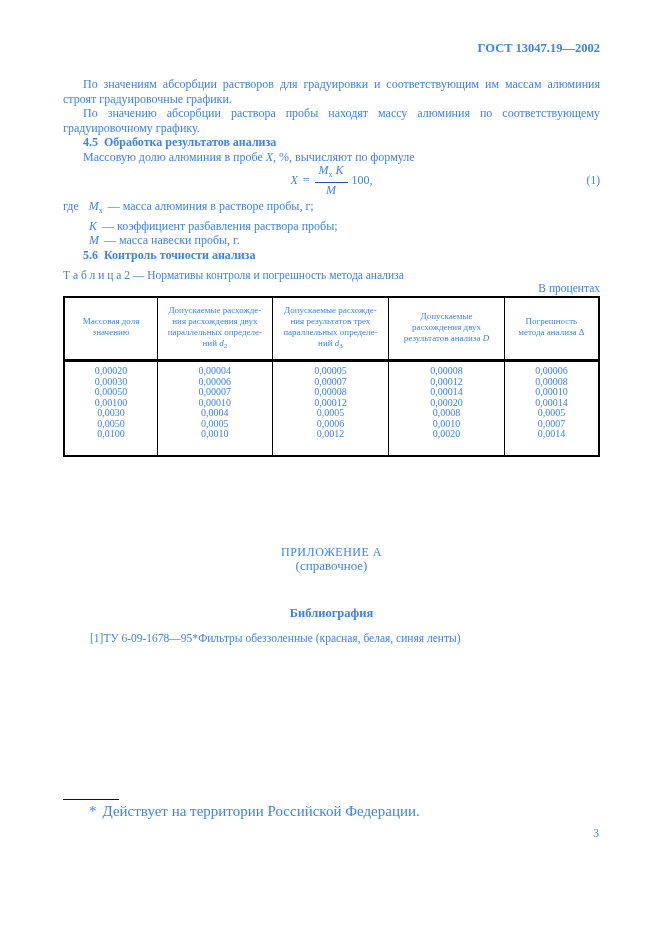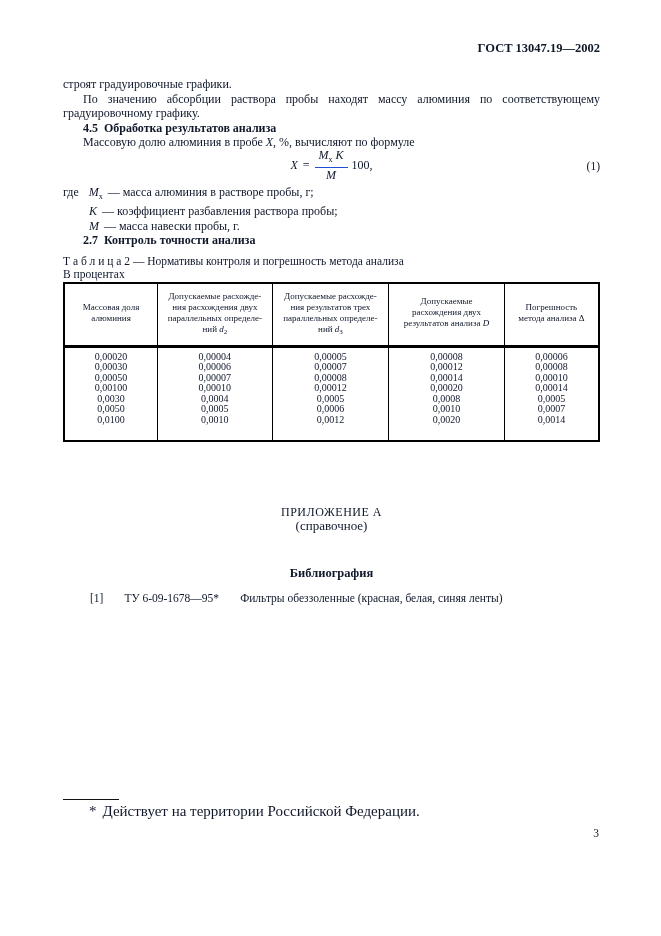--- a/index.html
+++ b/index.html
@@ -1,18 +1,18 @@
 <!DOCTYPE html>
 <html><head>
 <meta charset="utf-8">
 <style>
   html,body { margin:0; padding:0; background:#888; }
   .page {
     position:relative; width:661px; height:936px; margin:0 auto;
-    background:#ffffff; color:#0f172a;
+    background:#ffffff; color:#3b82f6;
     font-family:"Liberation Serif","DejaVu Serif",serif;
     overflow:hidden;
   }
   .content { padding:41px 61px 0 63px; }
   .doc-code { text-align:right; font-weight:bold; font-size:12.5px; line-height:14px; }
   .p  { font-size:12px; line-height:14.5px; }
   .mt { margin-top:22px; }
   .ln { }
   .just { text-align:justify; text-align-last:justify; }
   .ind  { text-indent:20px; }
@@ -28,53 +28,54 @@
   .factor { margin-left:4px; }
   .eq-num { position:absolute; right:0; top:50%; transform:translateY(-50%); font-size:11.5px; }
   sub.s   { font-size:8px; vertical-align:-3px; }
 
   .where { font-size:12px; line-height:14.5px; margin-top:4px; }
   .where .pad { padding-left:26px; }
   .where .gap { display:inline-block; width:10px; }
   .where .dtext { margin-left:5px; }
 
   .tbl-caption { font-size:11.5px; line-height:14px; margin-top:6px; }
-  .units { text-align:left; font-size:11.5px; line-height:13px; }
+  .units { text-align:right; font-size:11.5px; line-height:13px; }
 
   table.t2 { width:100%; border-collapse:collapse; table-layout:fixed;
              border:2px solid #000; margin-top:1px; }
   .t2 th { font-weight:normal; font-size:9px; line-height:11px; text-align:center;
            vertical-align:middle; padding:7px 3px; border-bottom:3px solid #000; }
   .t2 th + th, .t2 td + td { border-left:1px solid #000; }
   .t2 td { font-size:10px; line-height:10.5px; text-align:center; padding:0; }
   .t2 tbody tr:first-child td { padding-top:4px; }
   .t2 tbody tr:last-child td  { padding-bottom:15px; }
   sub.hsub { font-size:7px; vertical-align:-2px; }
 
-  .appendix { text-align:center; margin-top:63px; font-size:12px; line-height:14px; letter-spacing:0.5px; }
+  .appendix { text-align:center; margin-top:88px; font-size:12px; line-height:14px; letter-spacing:0.5px; }
   .app-sub  { font-size:13px; letter-spacing:0; }
   .biblio   { text-align:center; font-weight:bold; font-size:12.5px; line-height:14px; margin-top:33px; }
   .ref { margin-top:11px; font-size:11.5px; line-height:14px; padding-left:27px; }
-  .ref .code, .ref .desc { margin-left:21px; }
+  .ref .code, .ref .desc { margin-left:0; }
 
   .footnote { position:absolute; left:63px; right:61px; top:799px; font-size:15px; line-height:13px; }
   .fn-rule  { width:56px; border-top:1px solid #131313; margin-bottom:5px; }
   .fn-text  { padding-left:26px; }
   .fn-text .fn-body { margin-left:6px; }
   .page-num { position:absolute; top:827px; right:62px; font-size:11.5px; }
 </style>
 </head>
 <body>
 
 <div class="page">
   <div class="content">
 
     <div class="doc-code">ГОСТ 13047.19—2002</div>
 
     <div class="p mt">
+      <div class="ln just ind">По значениям абсорбции растворов для градуировки и соответствующим им массам алюминия</div>
       <div class="ln">строят градуировочные графики.</div>
     </div>
 
     <div class="p">
       <div class="ln just ind">По значению абсорбции раствора пробы находят массу алюминия по соответствующему</div>
       <div class="ln">градуировочному графику.</div>
     </div>
 
     <div class="heading">
       <span>4.5</span><span class="ht">Обработка результатов анализа</span>
@@ -95,40 +96,40 @@
       <span class="eq-num">(1)</span>
     </div>
 
     <div class="where">
       <div class="ln"><span>где</span><span class="gap"></span><i>M</i><sub class="s">x</sub><span class="dtext">— масса алюминия в растворе пробы, г;</span></div>
       <div class="ln pad"><i>K</i><span class="dtext">— коэффициент разбавления раствора пробы;</span></div>
       <div class="ln pad"><i>M</i><span class="dtext">— масса навески пробы, г.</span></div>
     </div>
 
     <div class="heading">
-      <span>2.7</span><span class="ht">Контроль точности анализа</span>
+      <span>5.6</span><span class="ht">Контроль точности анализа</span>
     </div>
 
 
     <div class="tbl-caption">Т а б л и ц а 2 — Нормативы контроля и погрешность метода анализа</div>
     <div class="units">В процентах</div>
 
     <table class="t2">
       <colgroup>
         <col style="width:17.5%">
           <col style="width:21.4%">
           <col style="width:21.8%">
           <col style="width:21.6%">
           <col style="width:17.7%">
       </colgroup>
       <thead>
         <tr>
           <th>
             <div>Массовая доля</div>
-            <div><span>алюминия</span><i></i><sub class="hsub"></sub></div>
+            <div><span>значению</span><i></i><sub class="hsub"></sub></div>
           </th>
           <th>
             <div>Допускаемые расхожде-</div>
             <div>ния расхождения двух</div>
             <div>параллельных определе-</div>
             <div><span>ний </span><i>d</i><sub class="hsub">2</sub></div>
           </th>
           <th>
             <div>Допускаемые расхожде-</div>
             <div>ния результатов трех</div>

